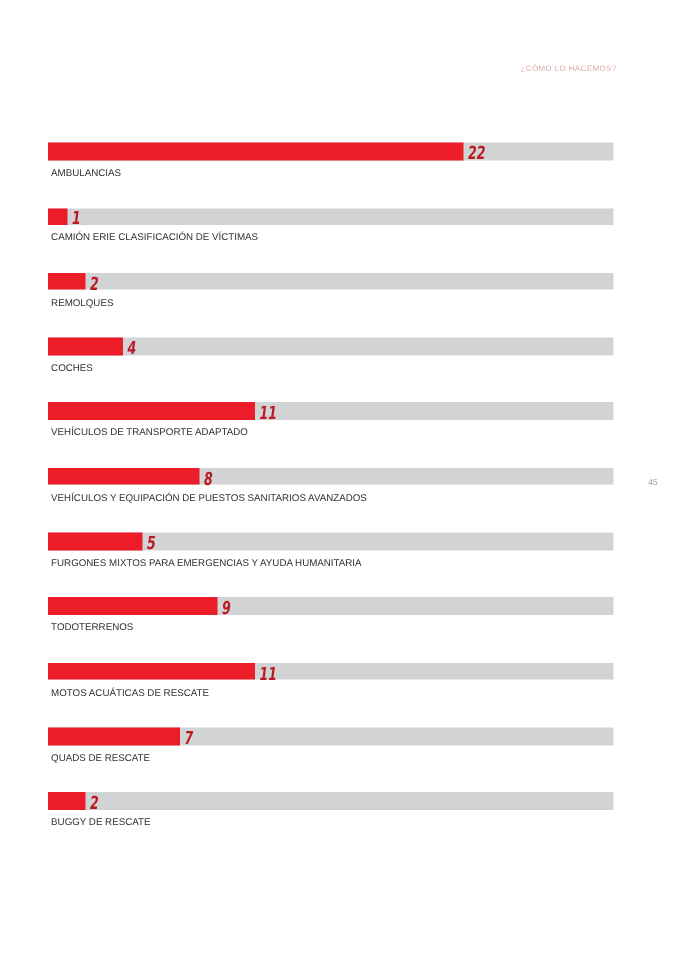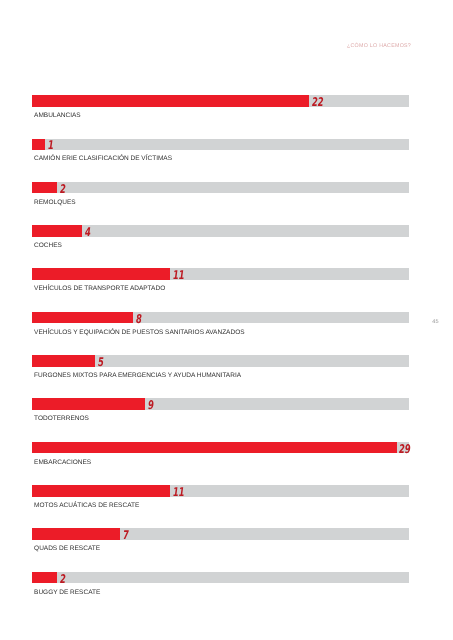--- a/index.html
+++ b/index.html
@@ -117,26 +117,20 @@
         <div class="cat">FURGONES MIXTOS PARA EMERGENCIAS Y AYUDA HUMANITARIA</div>
       </div>
       <div class="row">
         <div class="track"></div>
         <div class="fill" style="width: 113.1px;"></div>
         <div class="value" style="left: 116.1px;">9</div>
         <div class="cat">TODOTERRENOS</div>
       </div>
       <div class="row">
         <div class="track"></div>
-        <div class="fill" style="width: 364.43px;"></div>
-        <div class="value" style="left: 366.51px;">29</div>
-        <div class="cat">EMBARCACIONES</div>
-      </div>
-      <div class="row">
-        <div class="track"></div>
         <div class="fill" style="width: 138.23px;"></div>
         <div class="value" style="left: 141.23px;">11</div>
         <div class="cat">MOTOS ACUÁTICAS DE RESCATE</div>
       </div>
       <div class="row">
         <div class="track"></div>
         <div class="fill" style="width: 87.97px;"></div>
         <div class="value" style="left: 90.97px;">7</div>
         <div class="cat">QUADS DE RESCATE</div>
       </div>

